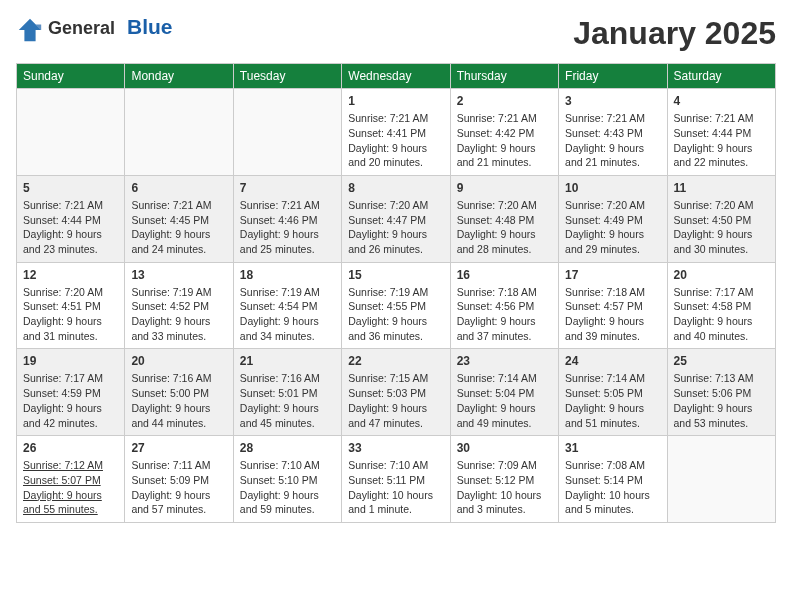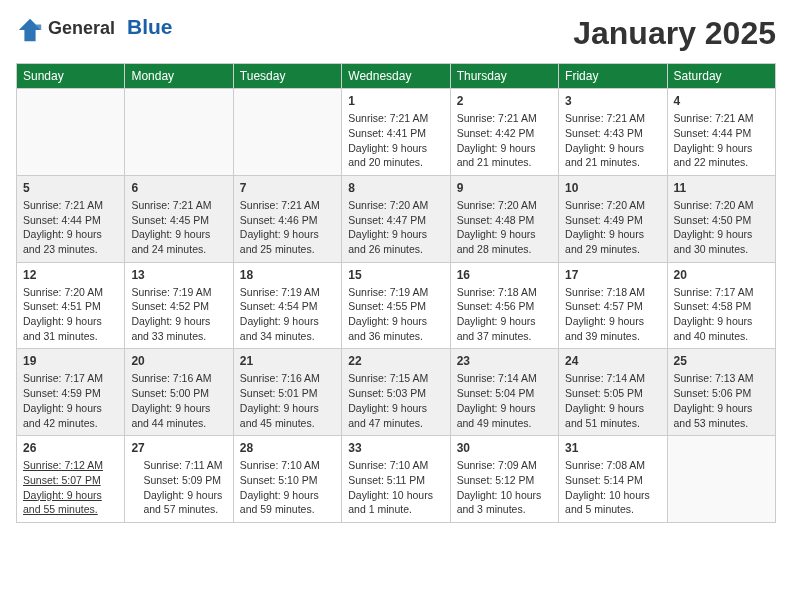--- a/index.html
+++ b/index.html
@@ -315,21 +315,21 @@
       <tr>
         <td>
           <div class="day-number">26</div>
           <div class="day-info" style="white-space: pre-line; text-decoration: underline;">Sunrise: 7:12 AM
 Sunset: 5:07 PM
 Daylight: 9 hours
 and 55 minutes.</div>
         </td>
         <td>
           <div class="day-number">27</div>
-          <div class="day-info" style="white-space: pre-line; margin-left: 12px;">Sunrise: 7:11 AM
+          <div class="day-info" style="white-space: pre-line;">Sunrise: 7:11 AM
 Sunset: 5:09 PM
 Daylight: 9 hours
 and 57 minutes.</div>
         </td>
         <td>
           <div class="day-number">28</div>
           <div class="day-info" style="white-space: pre-line;">Sunrise: 7:10 AM
 Sunset: 5:10 PM
 Daylight: 9 hours
 and 59 minutes.</div>

